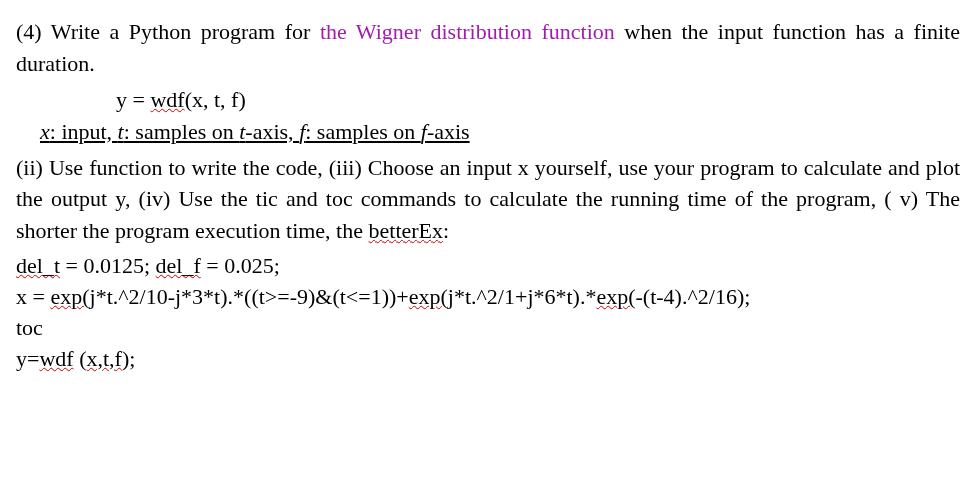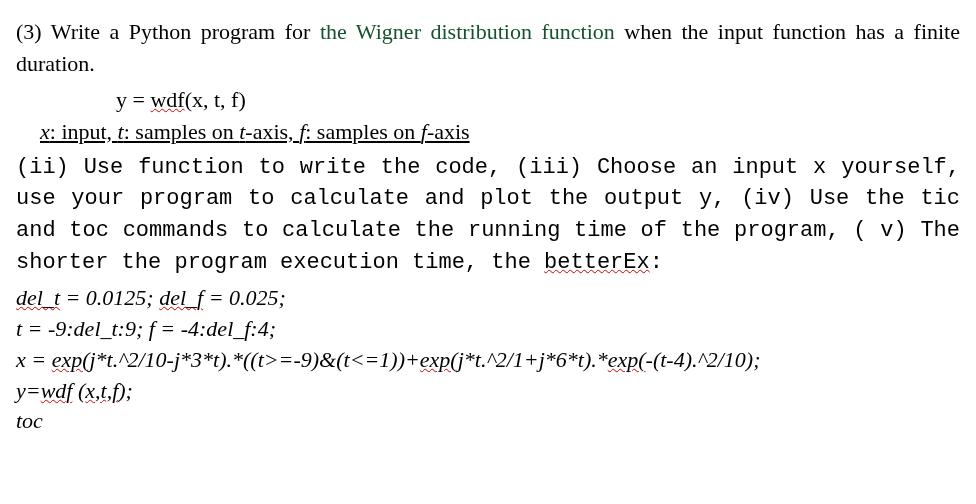--- a/index.html
+++ b/index.html
@@ -19,62 +19,60 @@
     }
     .indent1 {
       padding-left: 100px;
       font-family: Liberation Serif, serif;
     }
     .indent2 {
       padding-left: 24px;
       text-decoration: underline;
     }
     .link {
-      color: #14532d;
+      color: #a21caf;
     }
     .redunder {
       text-decoration: underline;
       text-decoration-color: #c00;
       text-decoration-style: wavy;
       text-decoration-thickness: 1px;
     }
     .italic { font-style: italic; }
     .codeblock {
       font-family: "Times New Roman", Times, serif;
       font-size: 22px;
       line-height: 1.4;
       margin-top: 2px;
-      font-style: italic;
     }
     .codeblock div { margin: 0; }
   </style>
 </head>
 <body>
 
 <div class="para">
-  <span>(3) Write a Python program for </span><span class="link">the Wigner distribution function</span><span> when the input function has a finite duration.</span>
+  <span>(4) Write a Python program for </span><span class="link">the Wigner distribution function</span><span> when the input function has a finite duration.</span>
 </div>
 
 <div class="indent1">
   <span>y = </span><span class="redunder">wdf</span><span>(x, t, f)</span>
 </div>
 
 <div class="indent2">
   <span class="italic">x</span><span>: input, </span><span class="italic">t</span><span>: samples on </span><span class="italic">t</span><span>-axis, </span><span class="italic">f</span><span>: samples on </span><span class="italic">f</span><span>-axis</span>
 </div>
 
-<div class="para" style="font-family:Liberation Mono, monospace;">
+<div class="para" style="">
   <span>(ii) Use function to write the code, (iii) Choose an input x yourself, use your program to calculate and plot the output y, (iv) Use the tic and toc commands to calculate the running time of the program, ( v) The shorter the program execution time, the </span><span class="redunder">betterEx</span><span>:</span>
 </div>
 
 <div class="codeblock">
   <div>
     <span class="redunder">del_t</span><span> = 0.0125;    </span><span class="redunder">del_f</span><span> = 0.025;</span>
   </div>
-  <div>t = -9:del_t:9;      f = -4:del_f:4;</div>
   <div>
-    <span>x = </span><span class="redunder">exp(</span><span>j*t.^2/10-j*3*t).*((t&gt;=-9)&amp;(t&lt;=1))+</span><span class="redunder">exp(</span><span>j*t.^2/1+j*6*t).*</span><span class="redunder">exp(</span><span>-(t-4).^2/10);</span>
+    <span>x = </span><span class="redunder">exp(</span><span>j*t.^2/10-j*3*t).*((t&gt;=-9)&amp;(t&lt;=1))+</span><span class="redunder">exp(</span><span>j*t.^2/1+j*6*t).*</span><span class="redunder">exp(</span><span>-(t-4).^2/16);</span>
   </div>
+  <div>toc</div>
   <div>
     <span>y=</span><span class="redunder">wdf</span><span> (</span><span class="redunder">x,t,f</span><span>);</span>
   </div>
-  <div>toc</div>
 </div>
 
 </body></html>

